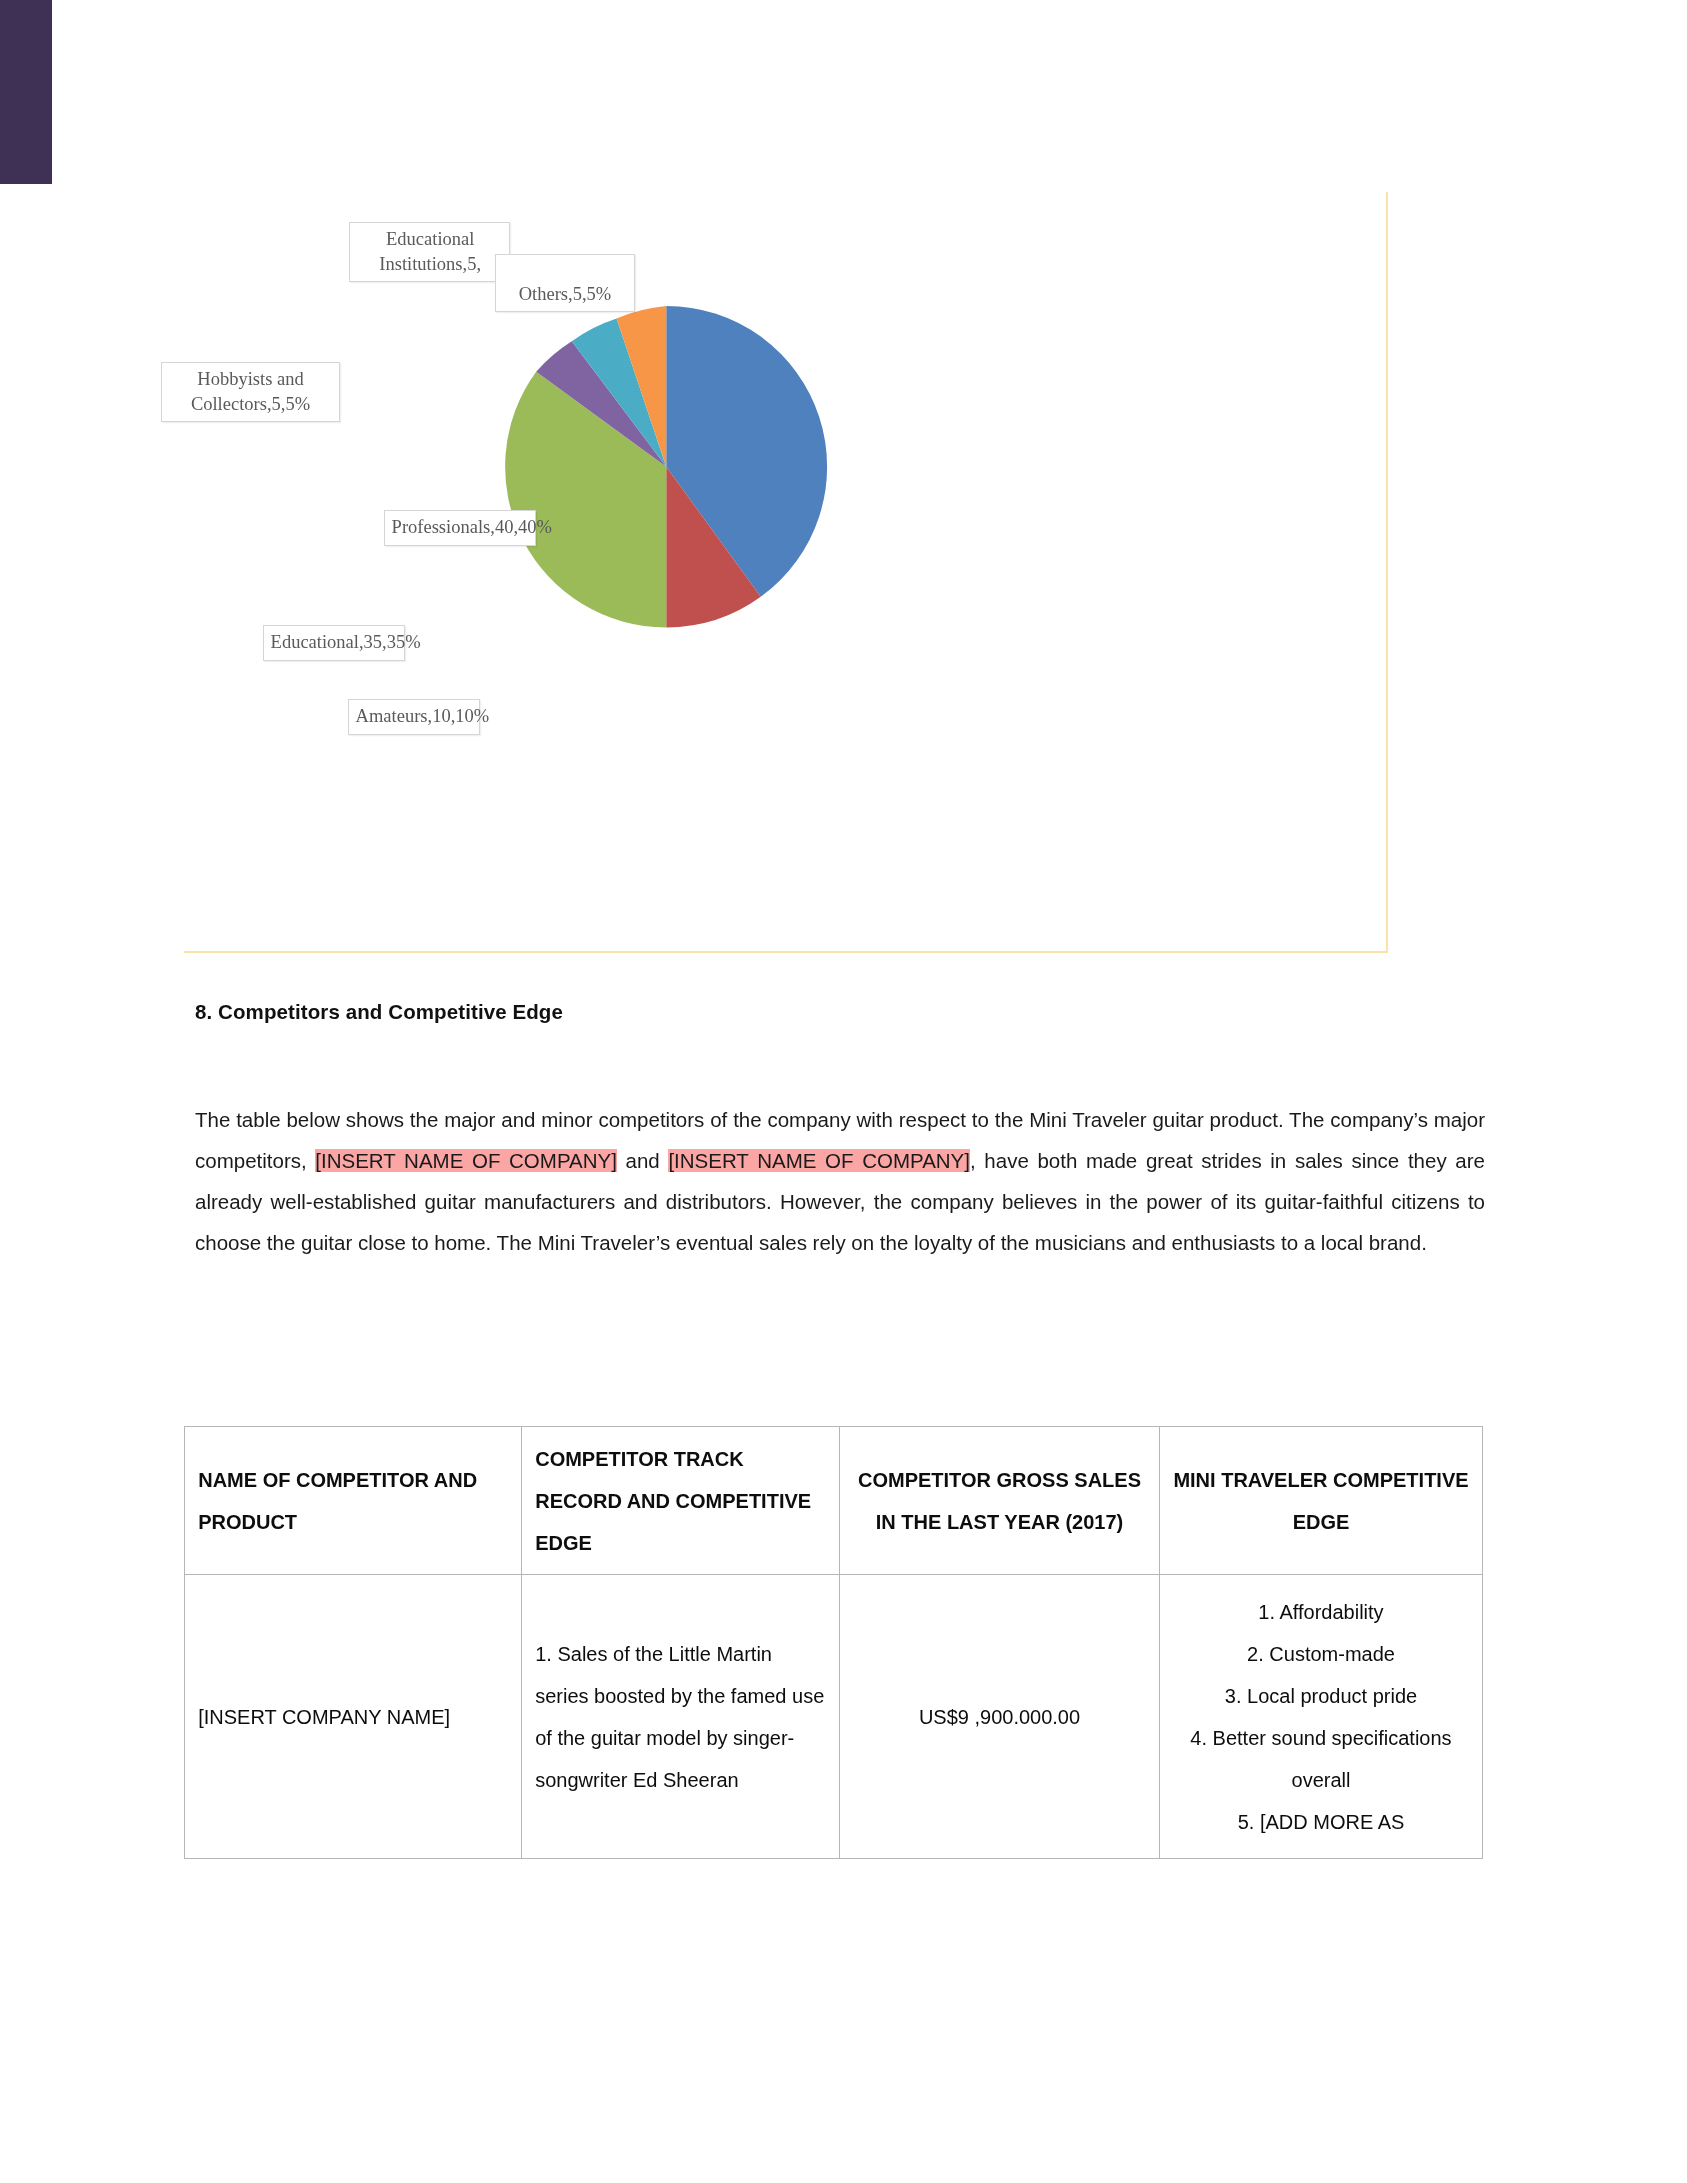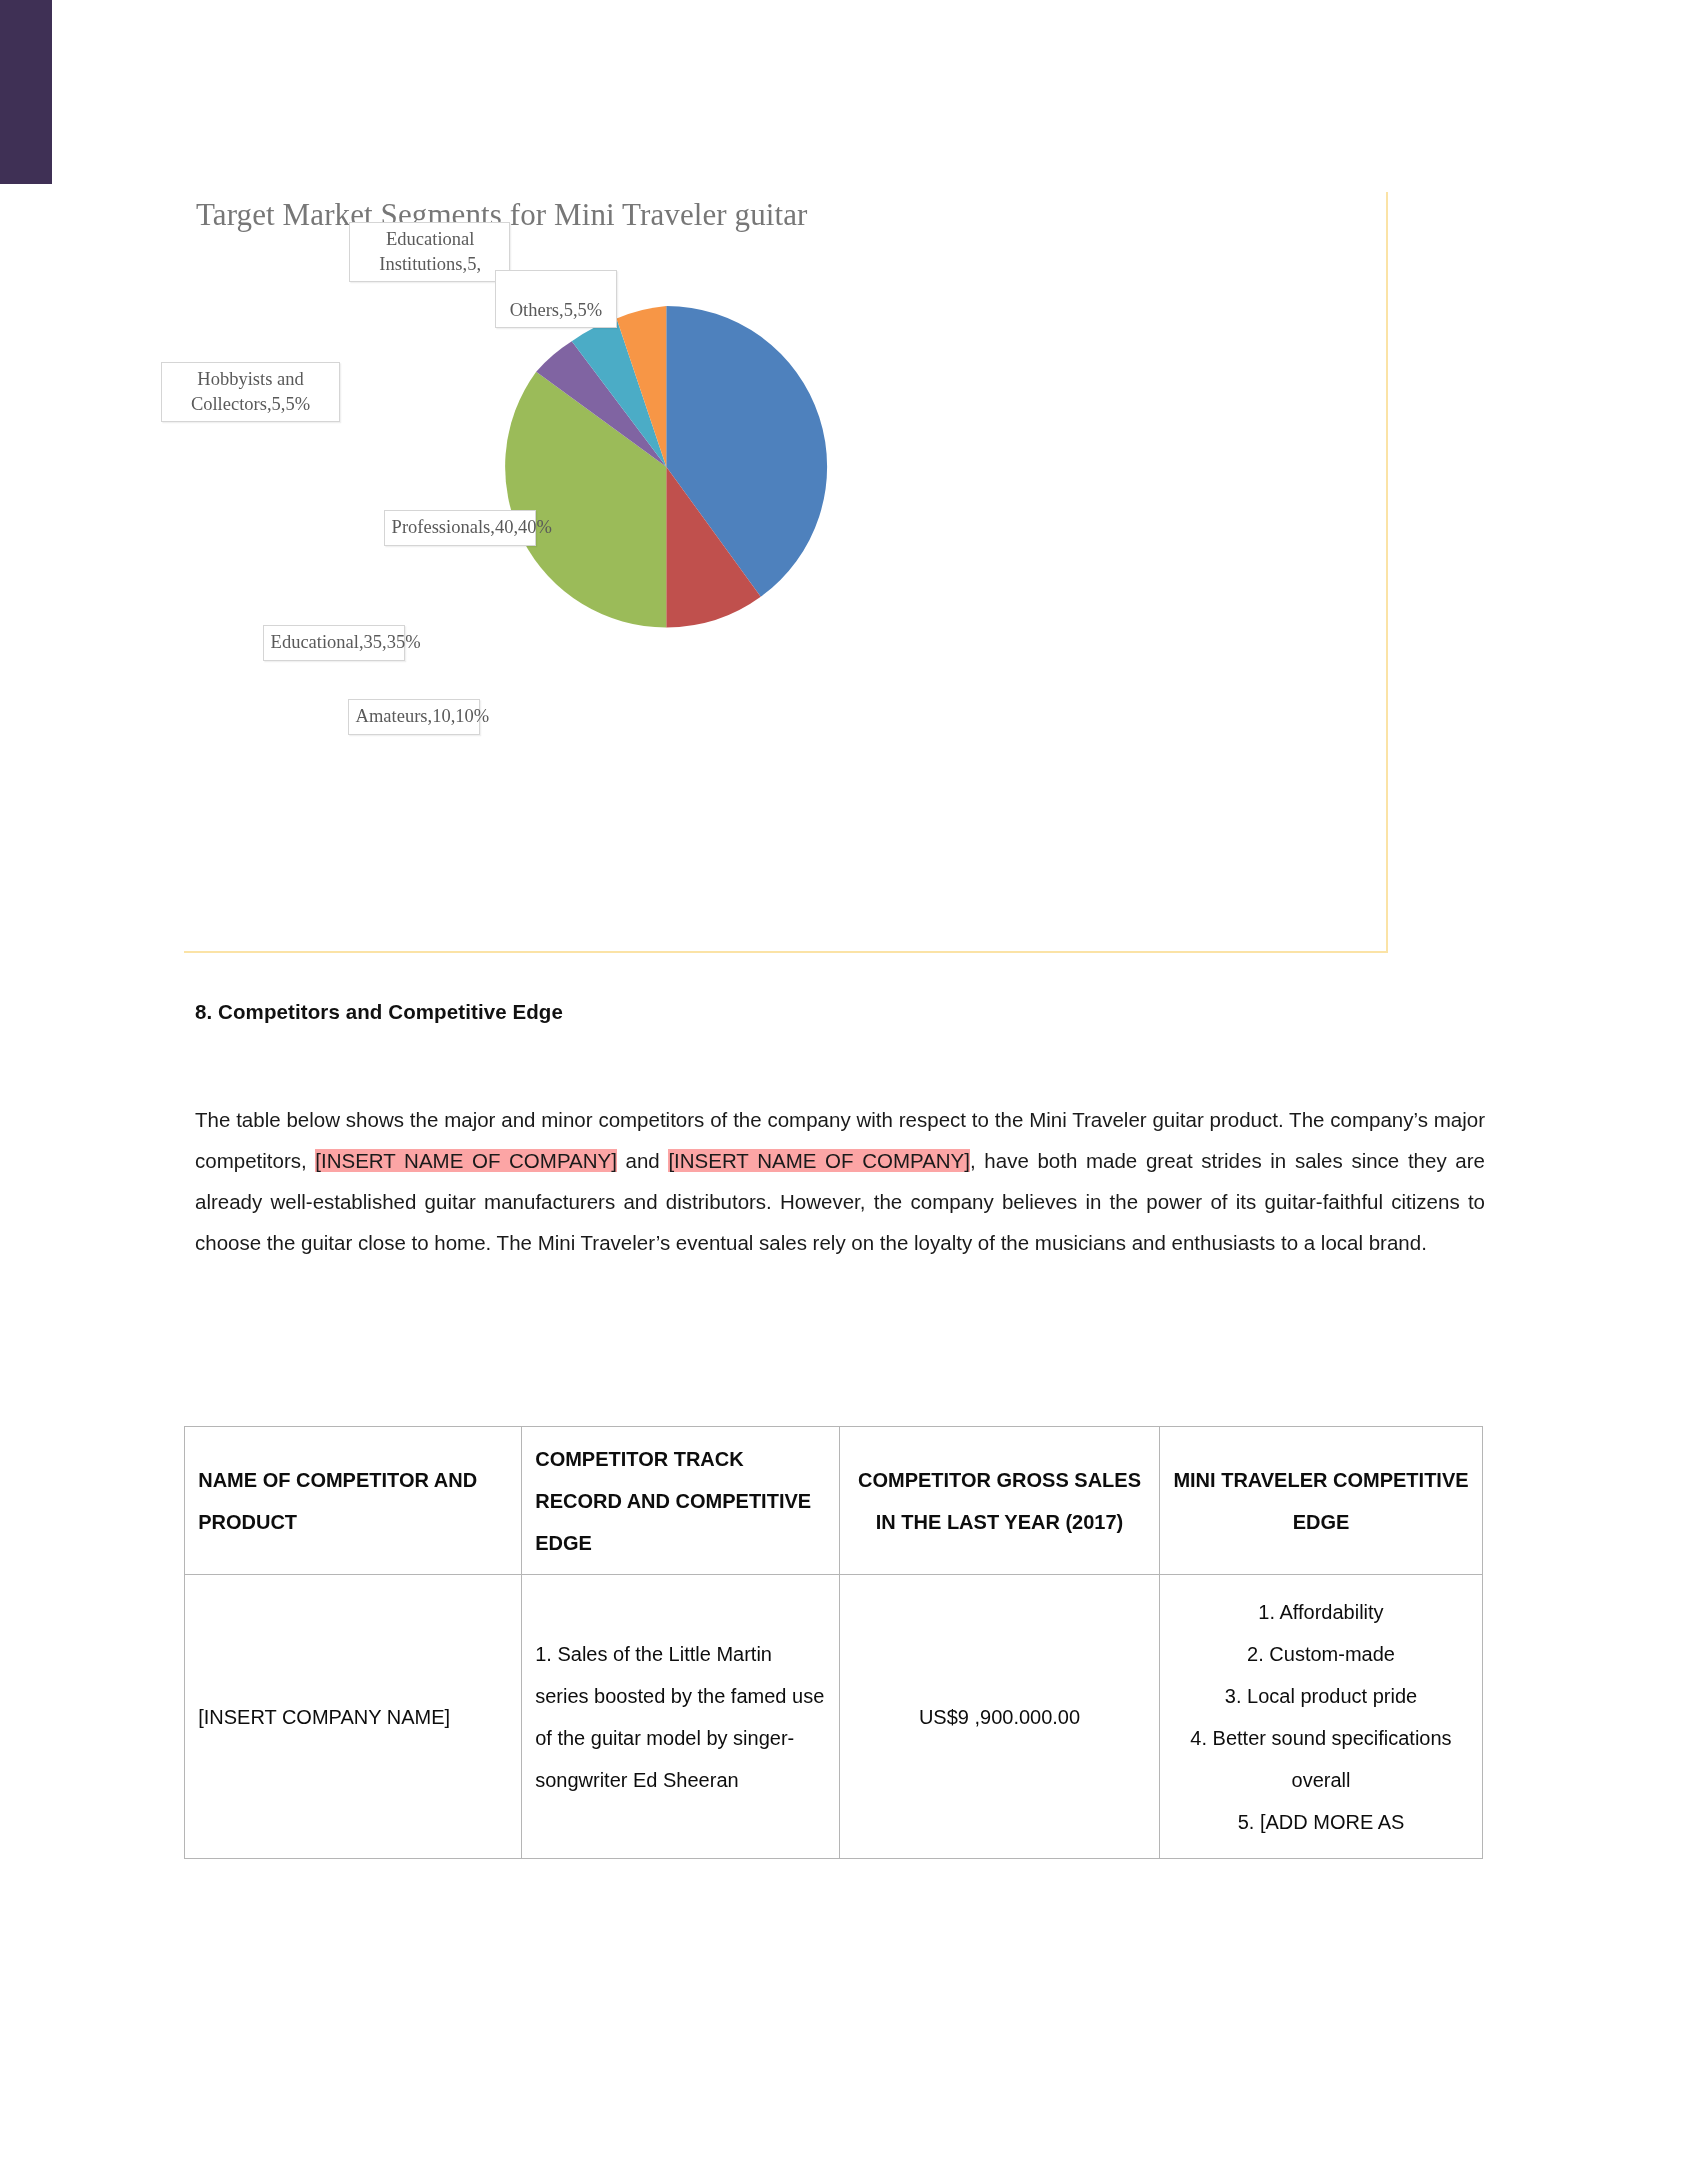--- a/index.html
+++ b/index.html
@@ -106,21 +106,20 @@
   .tall{height:284px;}
   .clipped{overflow:hidden;}
 </style>
 </head>
 <body>
 
 <div id="accent-bar"></div>
 
 <div id="chart-area">
 
-  <div id="chart-title">Target Market Segments for Mini Traveler guitar</div>
 
   <div id="pie-wrap">
     <svg id="pie-svg" width="1204" height="761" viewBox="0 0 1820 1150">
 
       <path fill="#4E81BD" d="M 729 415 L 729 172 A 243 243 0 0 1 871.83 611.69 Z"></path>
 
       <path fill="#C0504D" d="M 729 415 L 871.83 611.69 A 243 243 0 0 1 729 658 Z"></path>
 
       <path fill="#9BBB59" d="M 729 415 L 729 658 A 243 243 0 0 1 532.38 271.39 Z"></path>
 
@@ -129,21 +128,21 @@
       <path fill="#4BACC6" d="M 729 415 L 586.18 225.33 A 243 243 0 0 1 653.90 190.95 Z"></path>
 
       <path fill="#F79646" d="M 729 415 L 653.90 190.95 A 243 243 0 0 1 729 172 Z"></path>
     </svg>
 
     <div class="pie-label" style="left:165px;top:30px;width:161px;padding-left:8px;">
       <div>Educational</div>
       <div>Institutions,5,</div>
     </div>
 
-    <div class="pie-label" style="left:311px;top:78px;width:122px;padding-top:26.5px;">
+    <div class="pie-label" style="left:311px;top:62px;width:140px;padding-top:26.5px;">
       <div>Others,5,5%</div>
     </div>
 
     <div class="pie-label" style="left:-23px;top:170px;width:179px;">
       <div>Hobbyists and</div>
       <div>Collectors,5,5%</div>
     </div>
 
     <div class="pie-label" style="left:200px;top:318px;width:152px;">
       <div>Professionals,40,40%</div>

